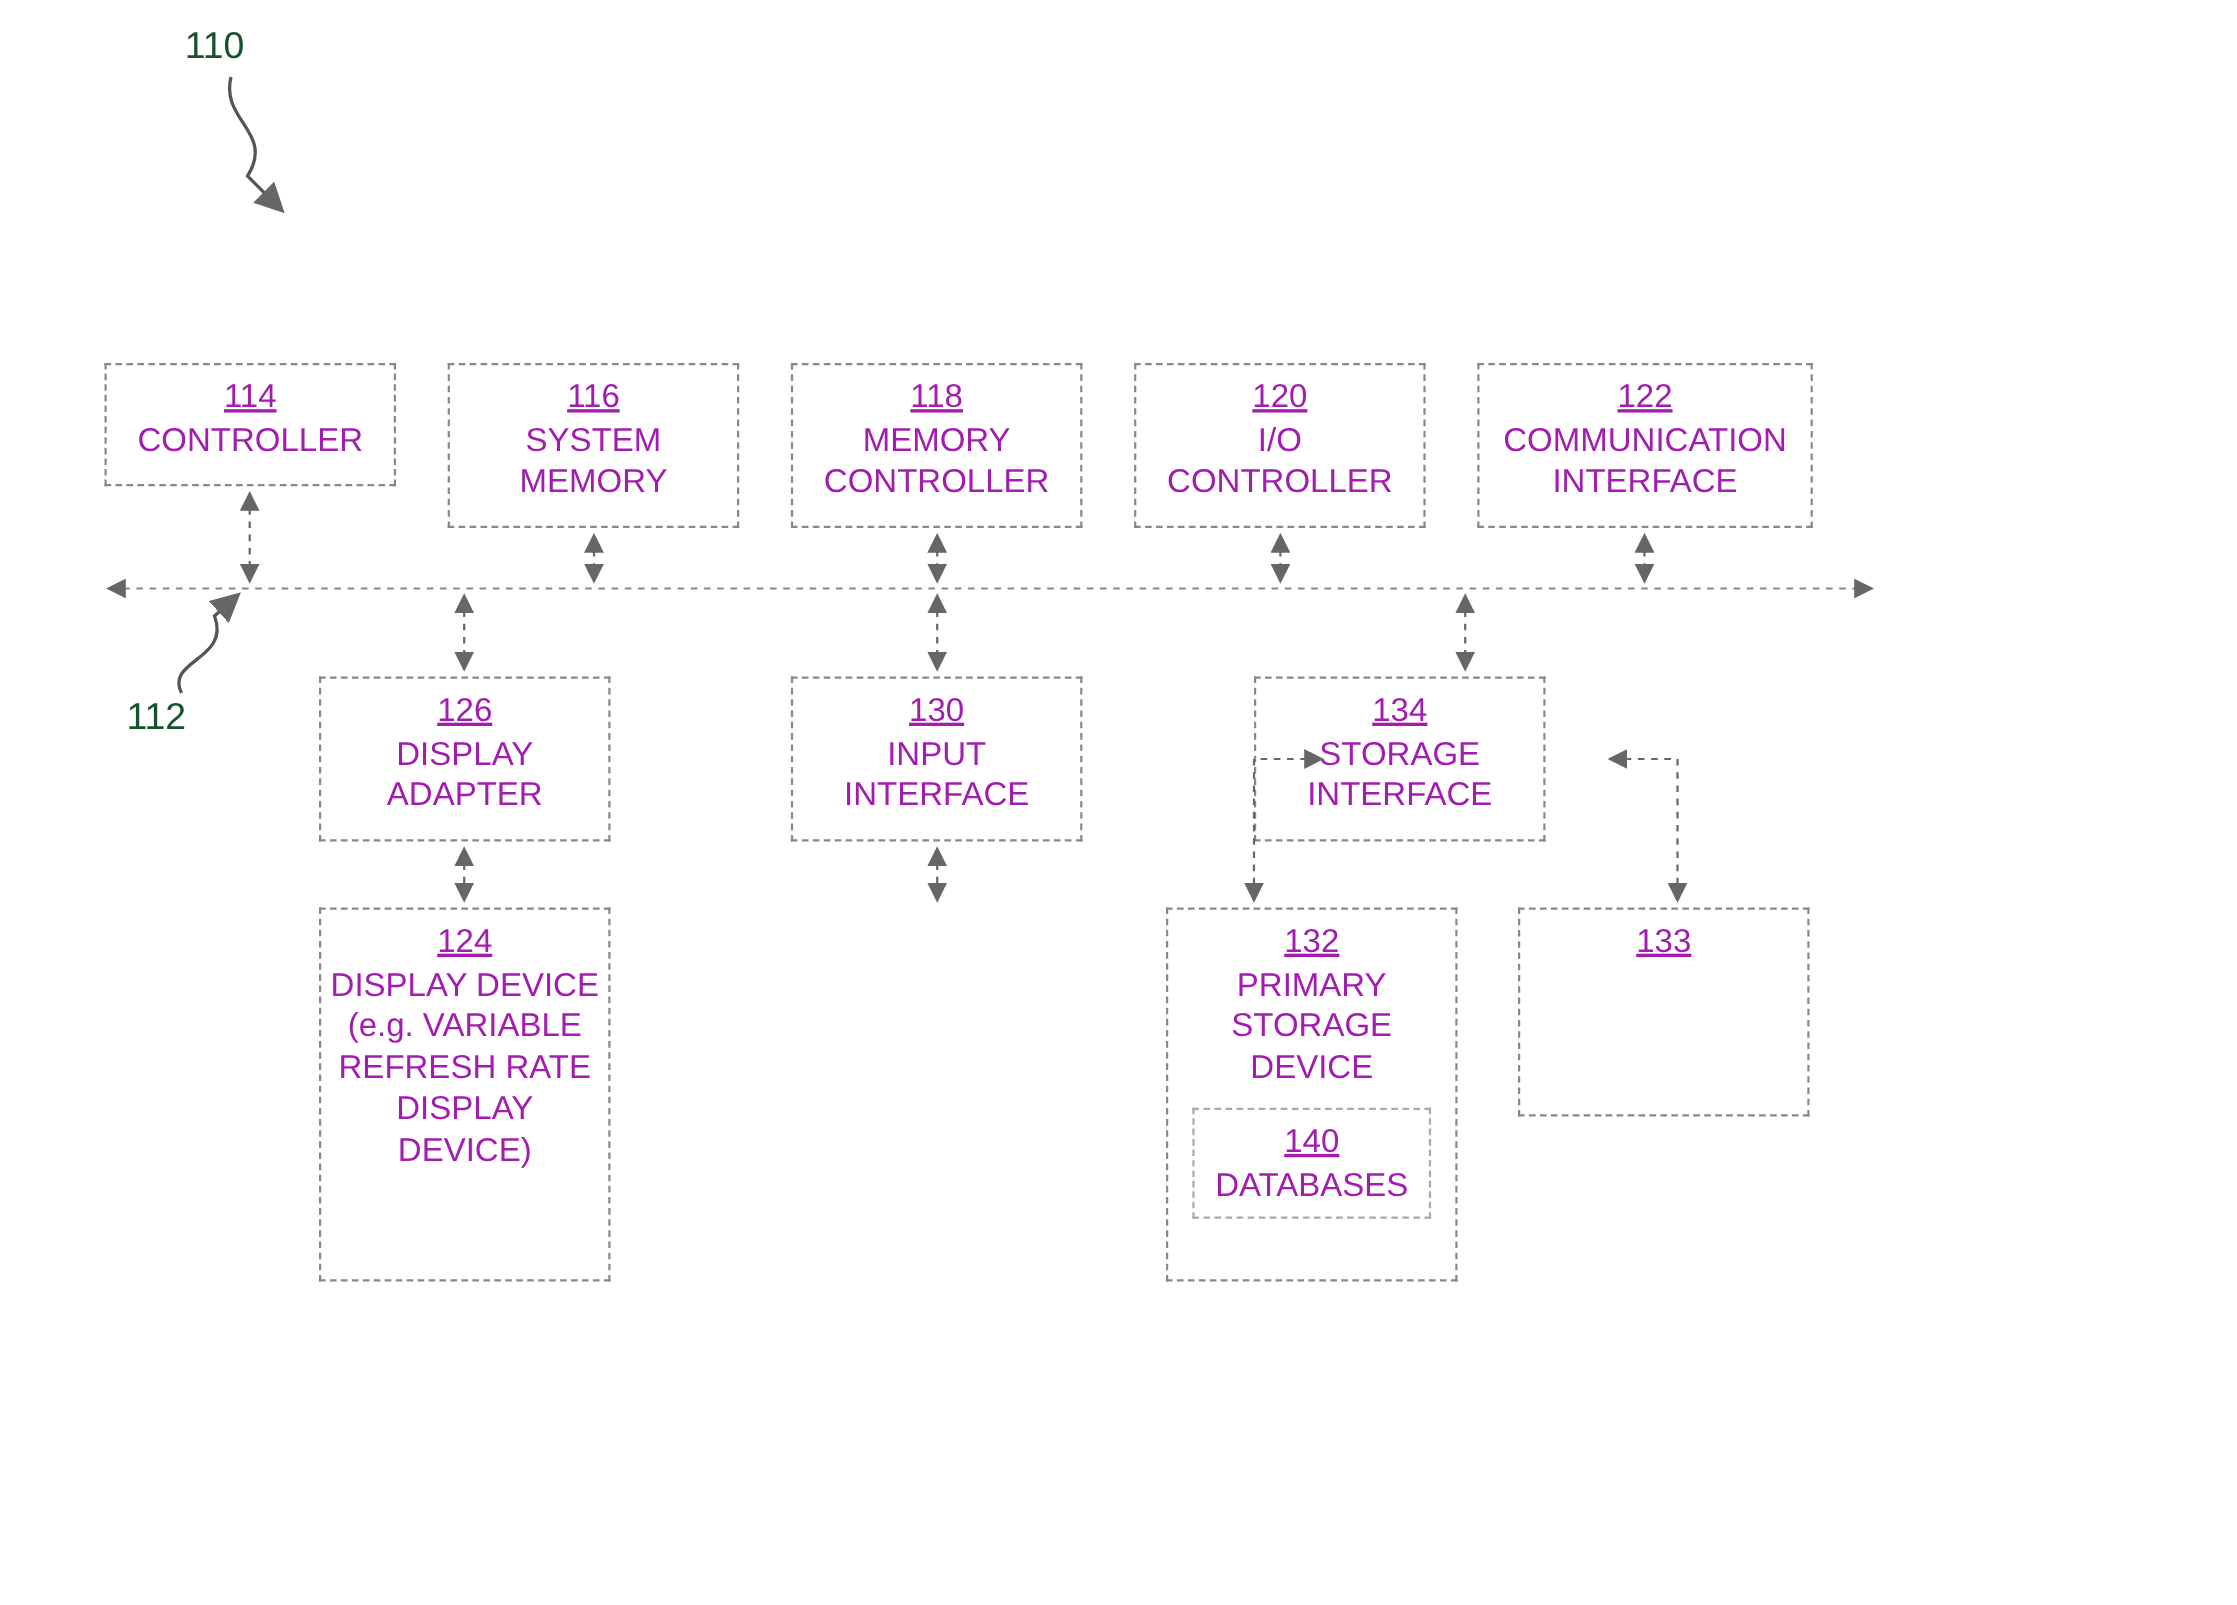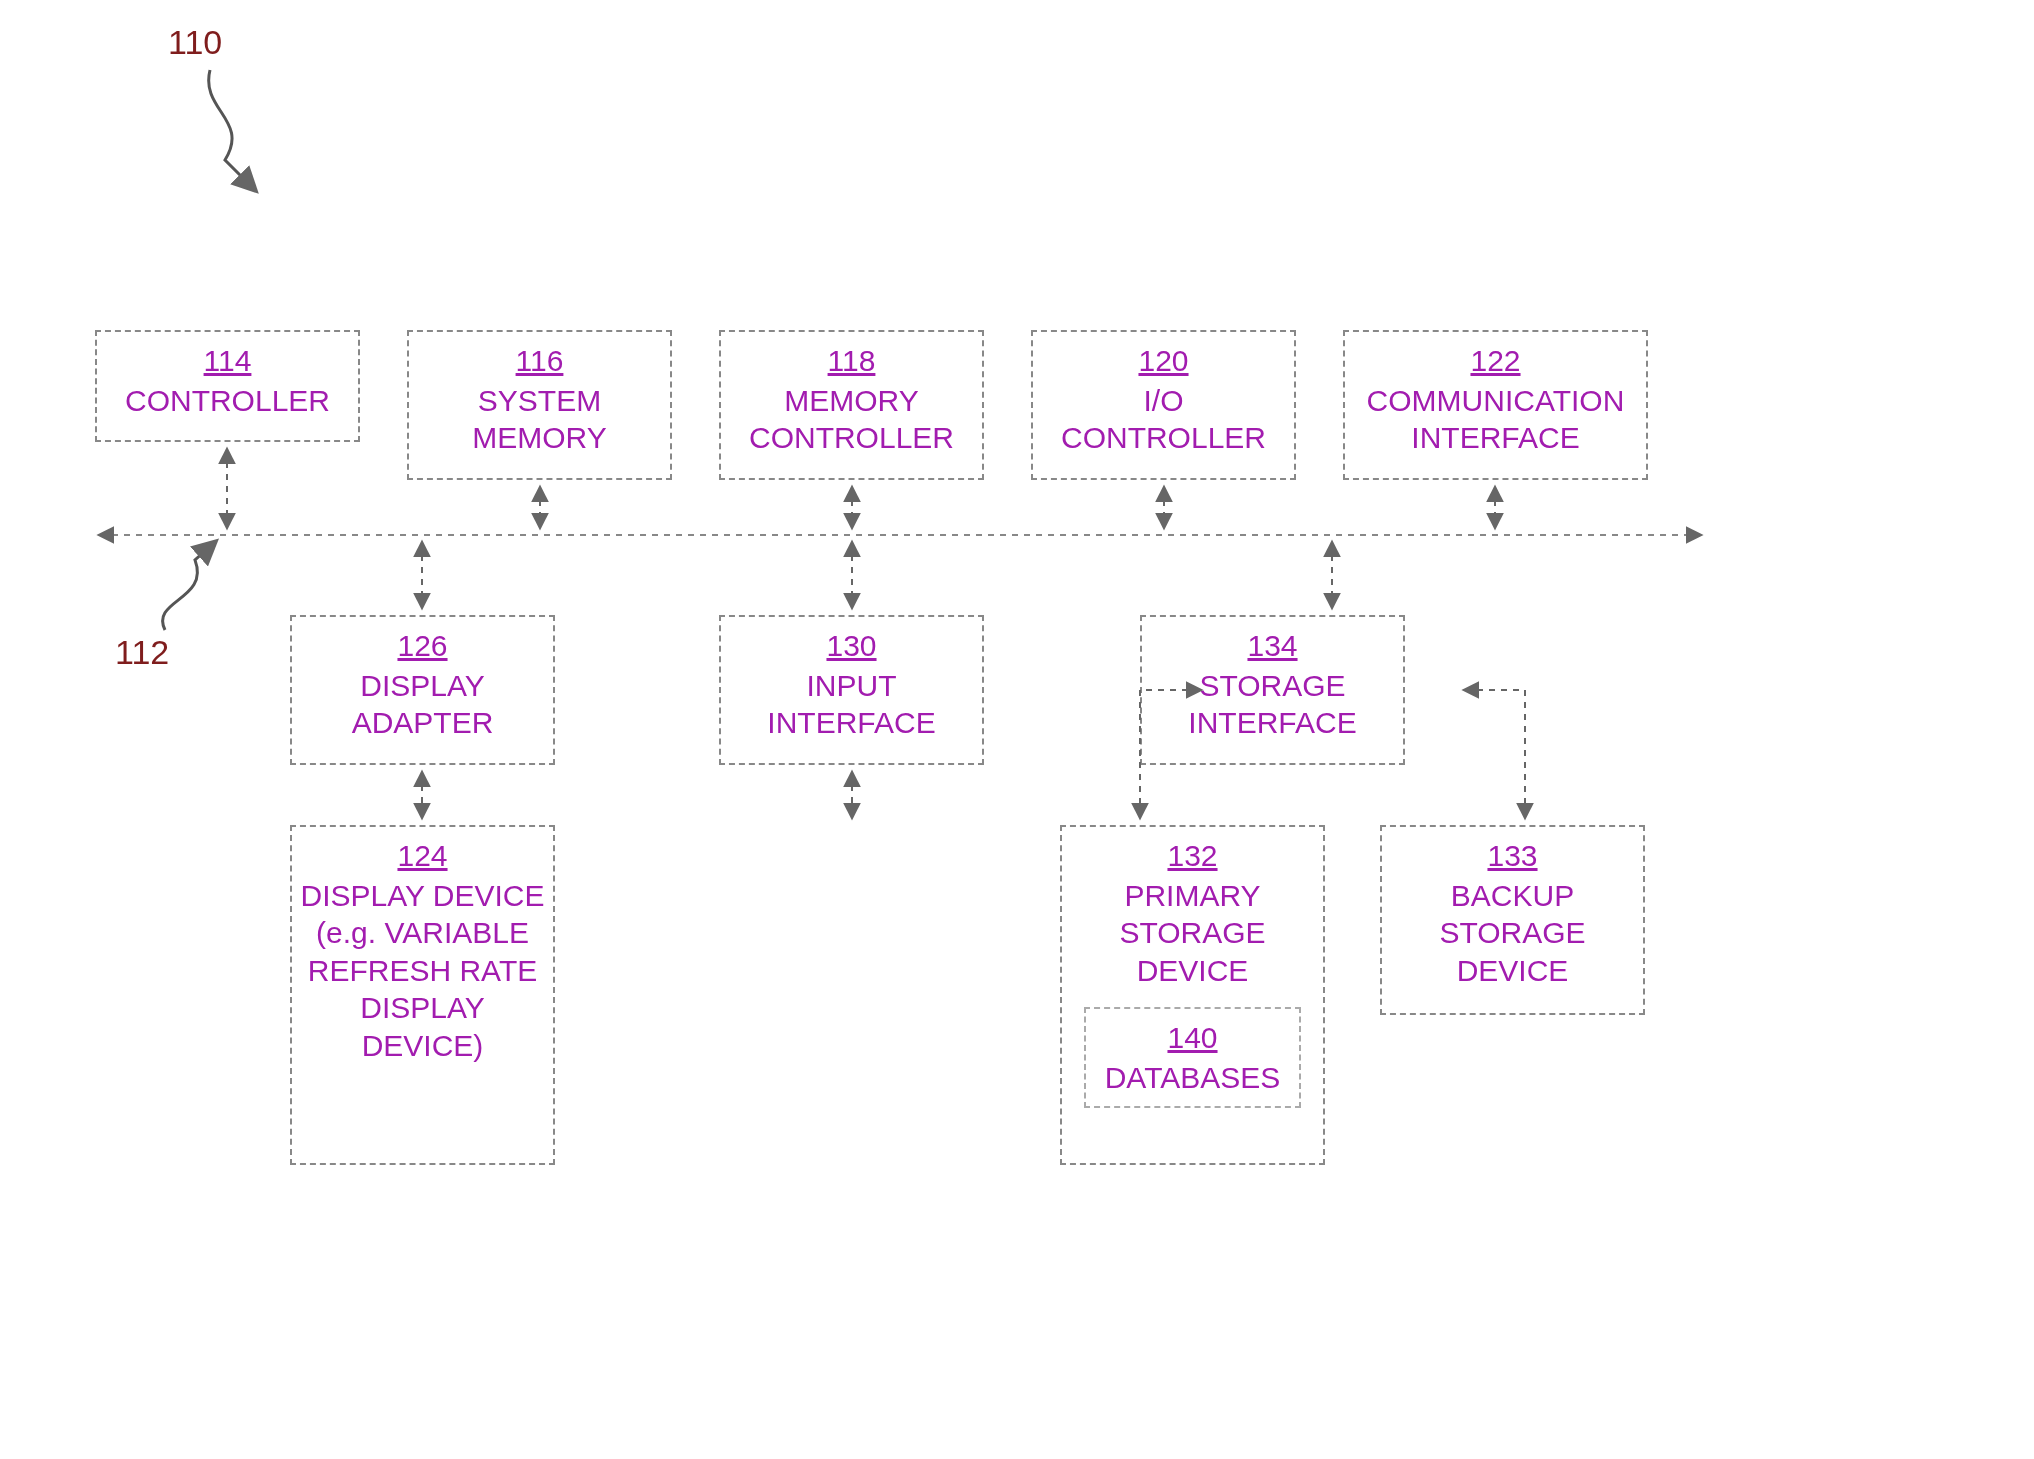--- a/index.html
+++ b/index.html
@@ -31,21 +31,21 @@
     margin-bottom: 2px;
   }
   .inner-box {
     border: 2px dashed #aaa;
     margin: 18px 14px 6px;
     padding: 10px 6px;
     text-align: center;
   }
   .label {
     position: absolute;
-    color: #7f1d1d;
+    color: #14532d;
     font-size: 34px;
   }
   svg.arrows {
     position: absolute;
     left: 0; top: 0;
     width: 2034px;
     height: 1459px;
     overflow: visible;
   }
 </style>
@@ -98,21 +98,20 @@
   <div class="box" style="left:1060px; top:825px; width:265px; height:340px; padding-top:10px;">
     <span class="num">132</span>
     <span>PRIMARY STORAGE DEVICE</span>
     <div class="inner-box">
       <span class="num">140</span>
       <span>DATABASES</span>
     </div>
   </div>
   <div class="box" style="left:1380px; top:825px; width:265px; height:190px;">
     <span class="num">133</span>
-    <span>BACKUP STORAGE DEVICE</span>
   </div>
 
   <svg class="arrows">
     <defs>
       <marker id="arr" viewBox="0 0 10 10" refX="8" refY="5" markerWidth="9" markerHeight="9" orient="auto-start-reverse">
         <path d="M 0 0 L 10 5 L 0 10 z" fill="#666"></path>
       </marker>
     </defs>
 
     <path d="M 210,70 C 200,110 250,120 225,160 L 255,190" fill="none" stroke="#555" stroke-width="3" marker-end="url(#arr)"></path>

